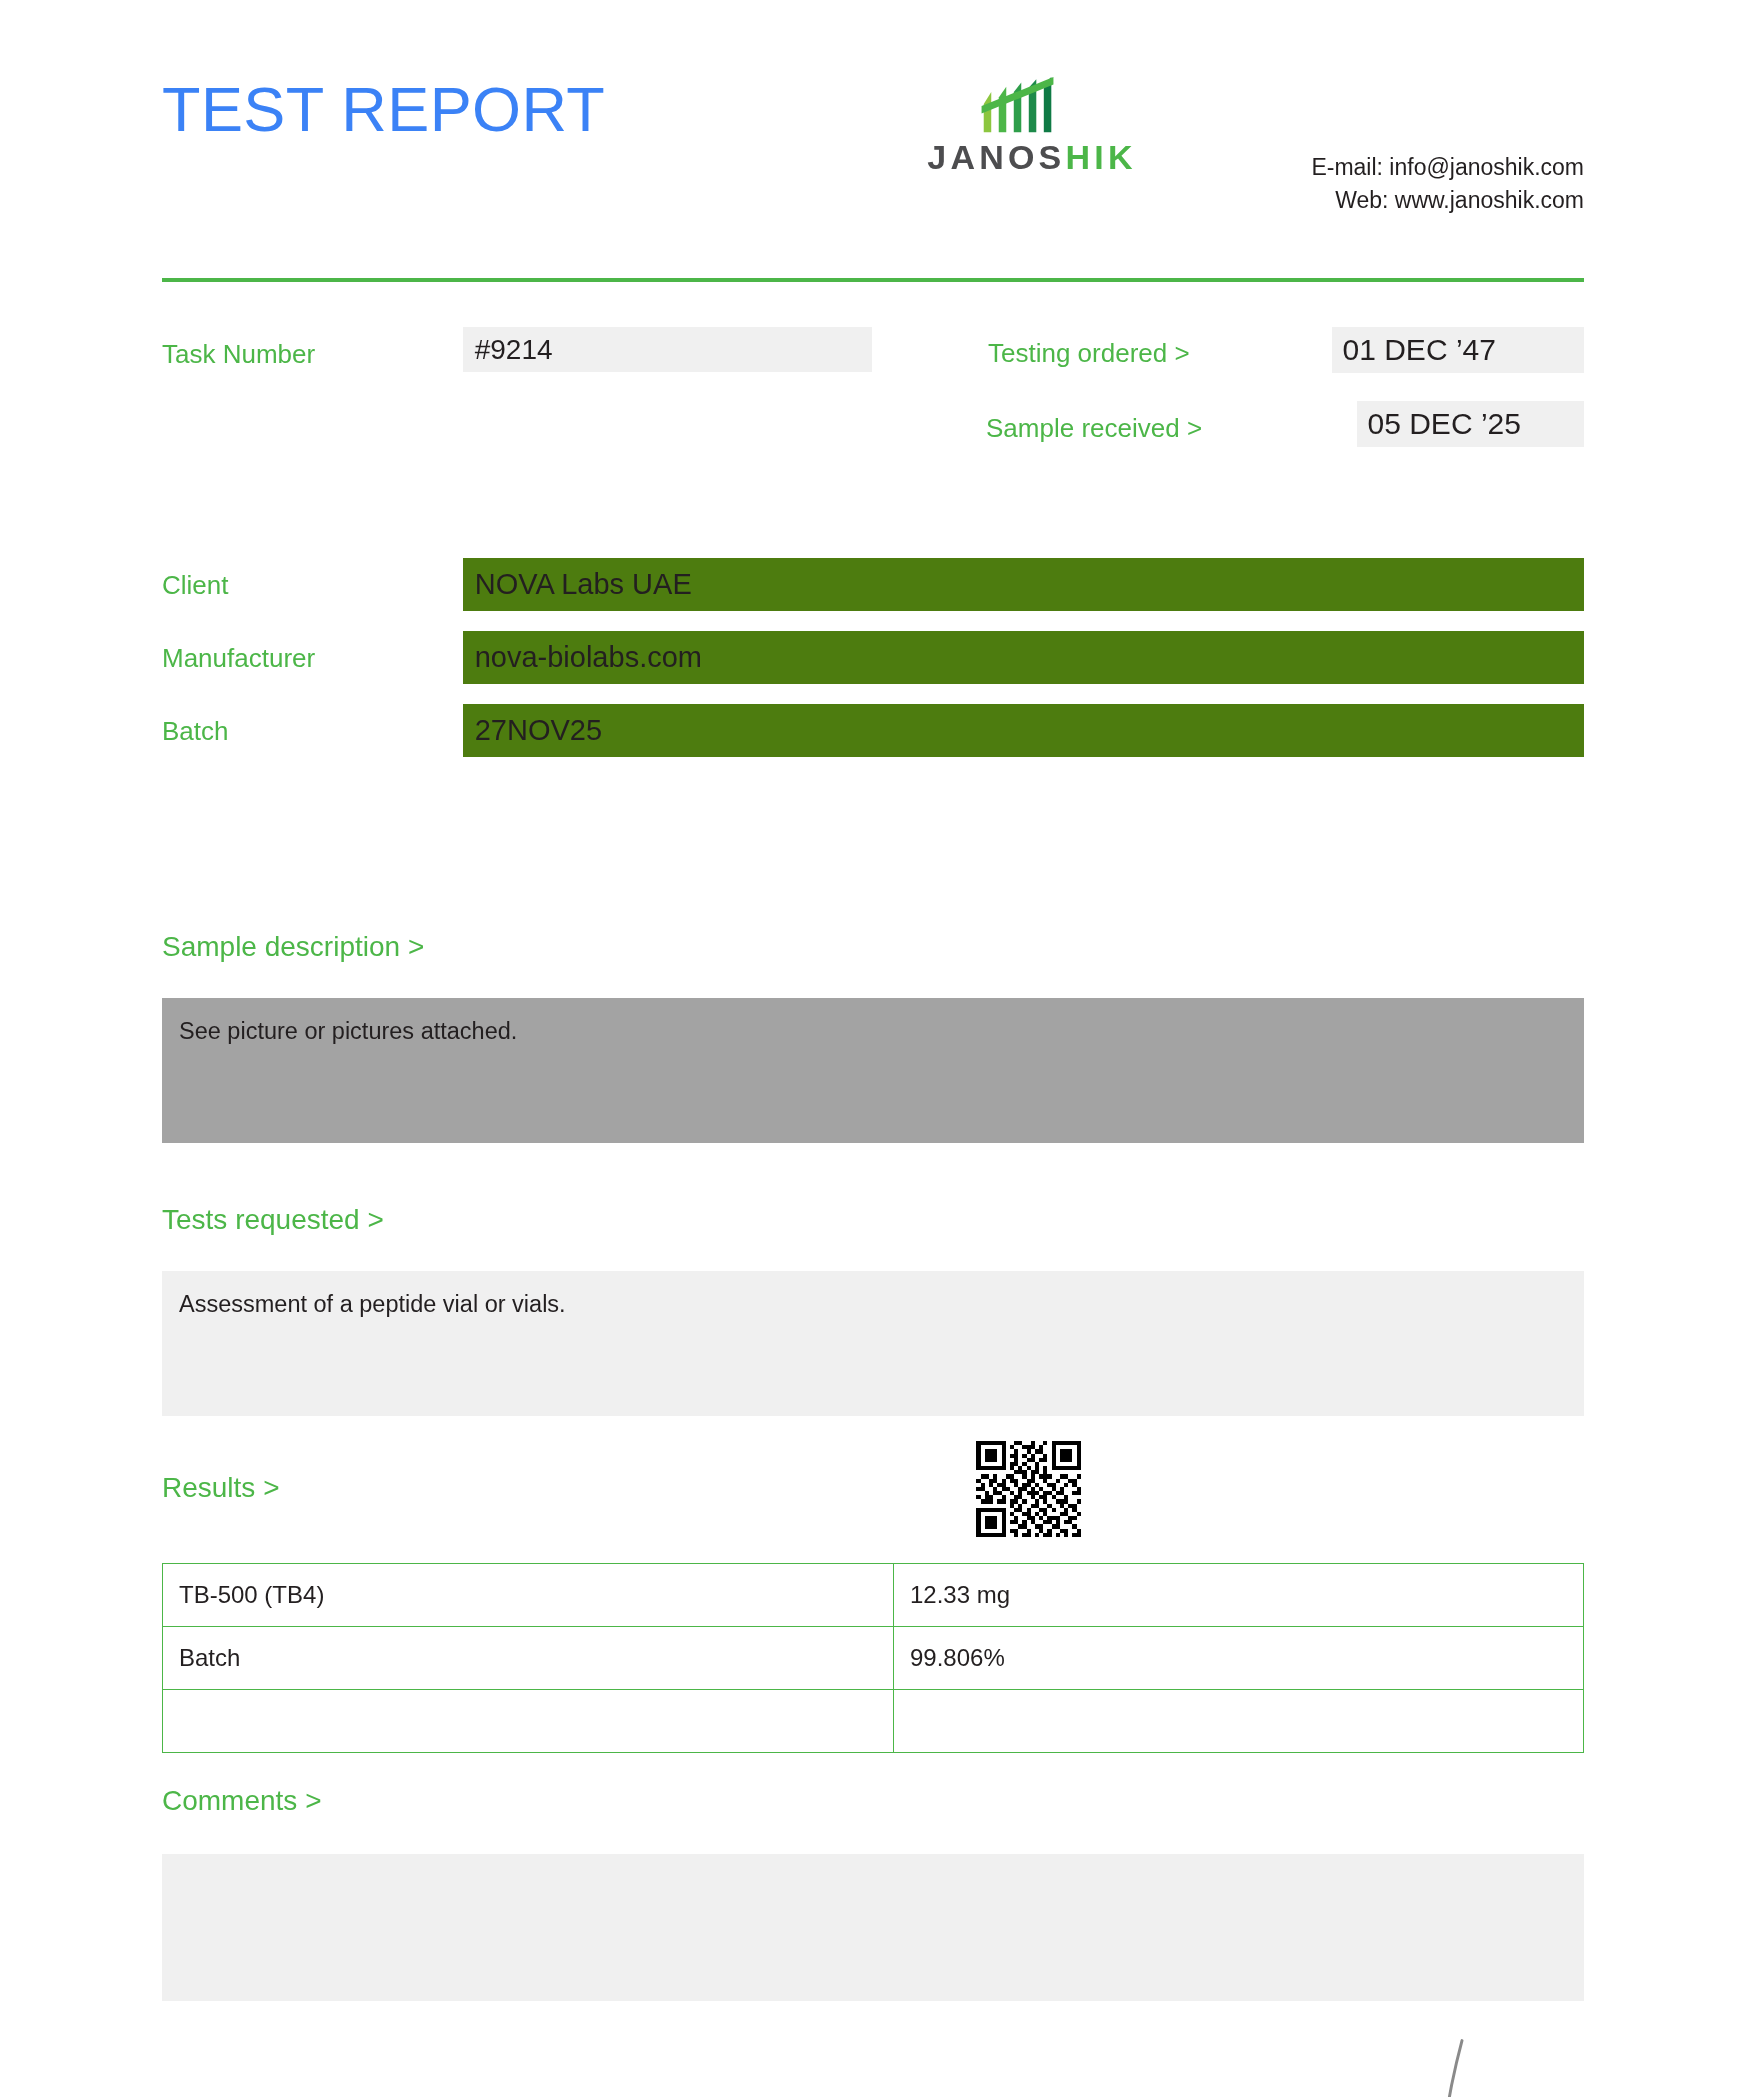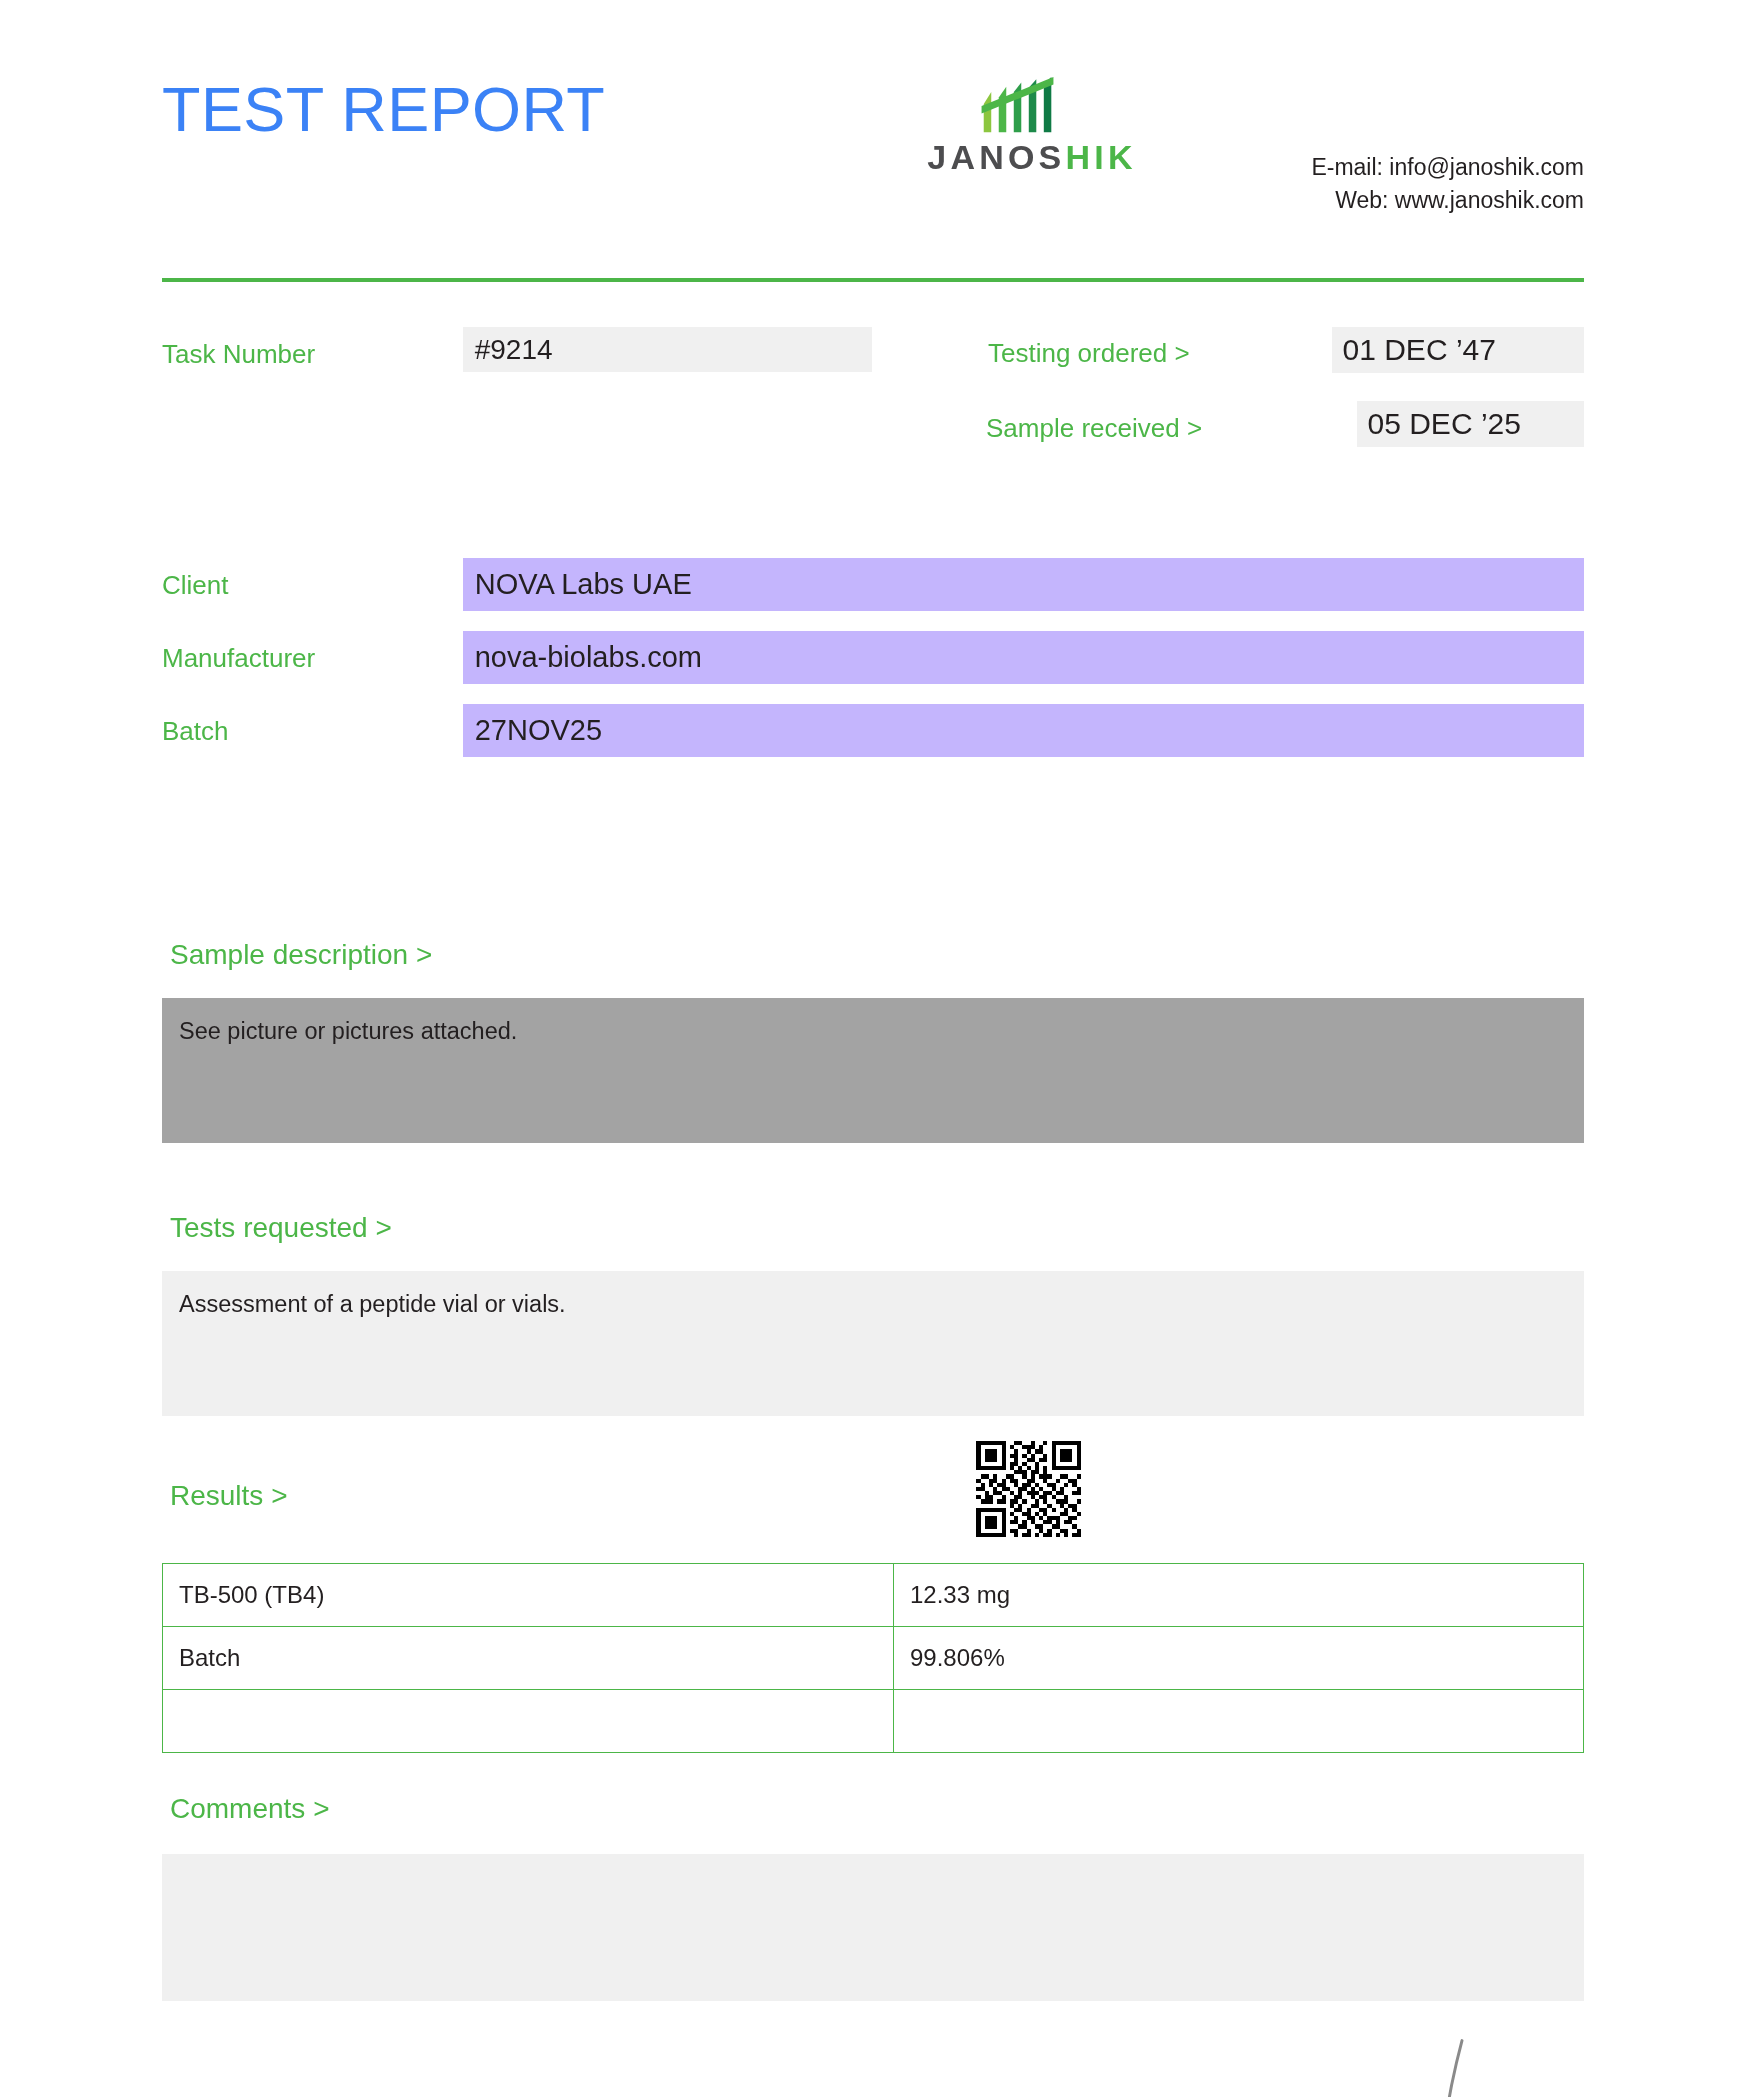--- a/index.html
+++ b/index.html
@@ -176,28 +176,28 @@
   .info-value {
     position: absolute;
     left: 301px;
     top: 0;
     width: 1121px;
     height: 53px;
     line-height: 53px;
     font-size: 29px;
     padding-left: 11.7px;
     box-sizing: border-box;
-    background: #c4b5fd;
+    background: #4d7c0f;
   }
 
   
   .section-title {
     color: #4cb648;
     font-size: 28px;
-    margin: 8px;
+    margin: 0;
     font-weight: 400;
   }
   .sec-desc-title { position: absolute; left: 0; top: 931px; }
   .desc-box {
     position: absolute;
     left: 0;
     top: 998px;
     width: 1422px;
     height: 145px;
     background: #a3a3a3;

